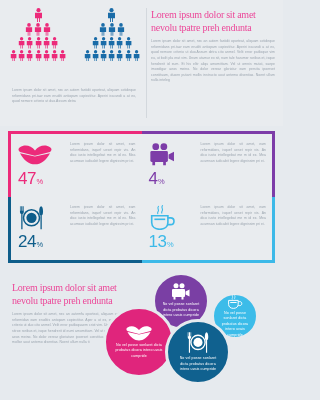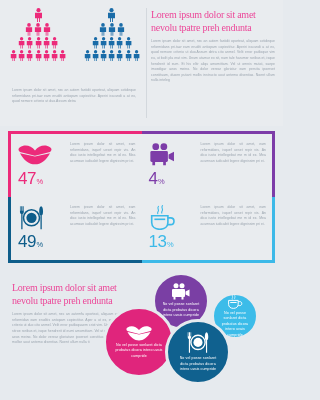--- a/index.html
+++ b/index.html
@@ -495,21 +495,21 @@
     <div class="stat-left">
       <div class="stat-icon">
               <svg class="icon-svg" width="27" height="25.65" viewBox="0 0 42 40">
         <circle cx="21" cy="20" r="12.5" fill="none" stroke="#0e5d8a" stroke-width="2.4"></circle>
         <circle cx="21" cy="20" r="8" fill="#0e5d8a"></circle>
         <path d="M3 2v9c0 2 1 3 2 3v24h2V14c1 0 2-1 2-3V2H8v7H7V2H5v7H4V2z" fill="#0e5d8a"></path>
         <path d="M36 2c2 0 3 4 3 8s-1 6-2 6v22h-2V16c-1 0-2-2-2-6s1-8 3-8z" fill="#0e5d8a"></path>
       </svg>
             </div>
       <div class="stat-pct" style="color:#0e5d8a">
-        <span>49</span>
+        <span>24</span>
               <span class="sym">%</span>
       </div>
     </div>
     <div class="stat-text">
       <p class="tiny-text">Lorem ipsum dolor sit amet, eam reformidans, isquef ueset repir vis. An dico iusto intellegebat me m id ex. Mea acumsan iudicabit legere dignissim pri ei.</p>
     </div>
         </div>
         <div class="stat">
     <div class="stat-left">
       <div class="stat-icon">

